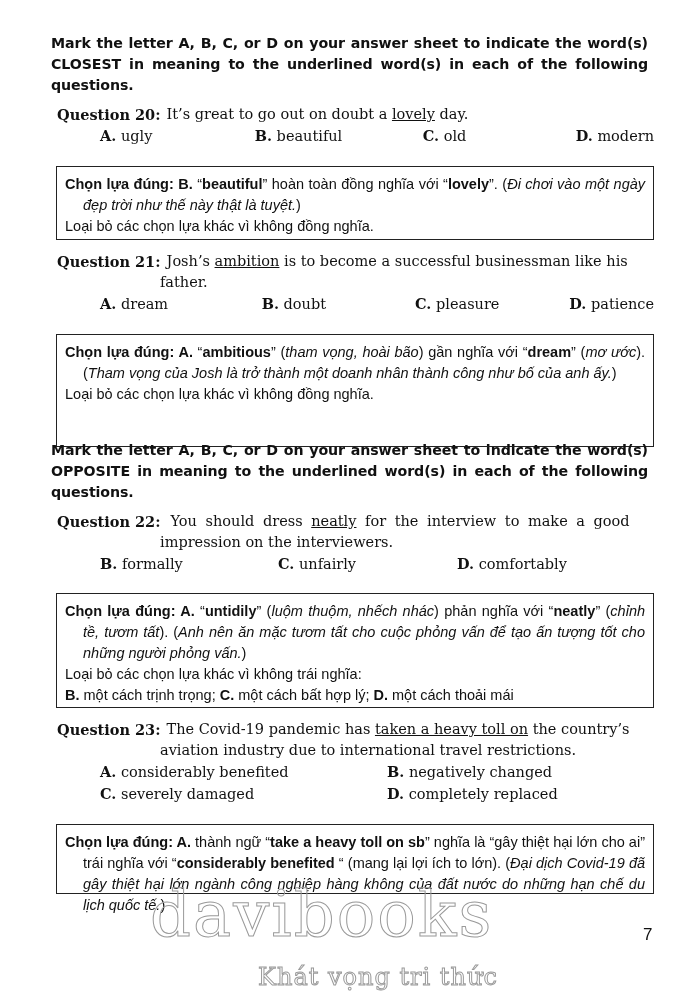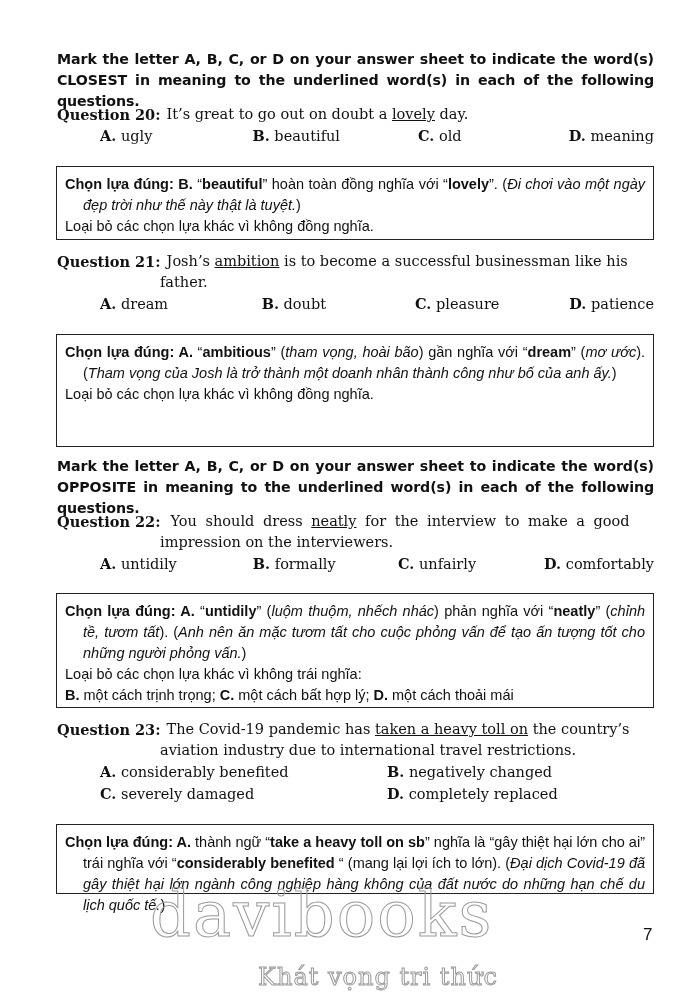--- a/index.html
+++ b/index.html
@@ -1,25 +1,24 @@
 <!DOCTYPE html>
 <html><head>
 <meta charset="utf-8">
 <style>
   * { margin: 0; padding: 0; box-sizing: border-box; }
   html, body { width: 700px; height: 1000px; background: #ffffff; overflow: hidden; }
   body { position: relative; color: #111; }
   .page { position: absolute; left: 0; top: 0; width: 700px; height: 1000px; }
 
   .instr {
-    position: absolute; left: 57px; width: 597px;
+    position: absolute; left: 51px; width: 597px;
     font-family: "DejaVu Sans", sans-serif; font-weight: bold;
     font-size: 14.2px; line-height: 21px; text-align: justify; text-align-last: left;
     letter-spacing: -0.1px;
-    margin-top: 16px;
   }
 
   .q {
     position: absolute; left: 57px; width: 597px;
     font-family: "DejaVu Serif", serif; font-size: 14.5px; line-height: 21px;
   }
   .q .qline { display: flex; }
   .q .qlabel { font-weight: bold; white-space: nowrap; margin-right: 6px; }
   .q .qtext { text-align: justify; text-align-last: left; flex: 1; }
   .q .qtext2 { padding-left: 103px; }
@@ -67,21 +66,21 @@
 
   <div class="q" style="top:104px;">
     <div class="qline">
       <span class="qlabel">Question 20:</span>
       <span class="qtext"><span>It’s great to go out on doubt a </span><u>lovely</u><span> day.</span></span>
     </div>
     <div class="opts4">
       <span class="opt" style="width:128px"><b>A.</b> <span>ugly</span></span>
       <span class="opt" style="width:143px"><b>B.</b> <span>beautiful</span></span>
       <span class="opt" style="width:126px"><b>C.</b> <span>old</span></span>
-      <span class="opt"><b>D.</b> <span>meaning</span></span>
+      <span class="opt"><b>D.</b> <span>modern</span></span>
     </div>
   </div>
 
   <div class="box" style="top:166px; height:74px;">
     <div class="p indent"><b>Chọn lựa đúng: B.</b><span> “</span><b>beautiful</b><span>” hoàn toàn đồng nghĩa với “</span><b>lovely</b><span>”. (</span><i>Đi chơi vào một ngày đẹp trời như thế này thật là tuyệt.</i><span>)</span></div>
     <div class="p">Loại bỏ các chọn lựa khác vì không đồng nghĩa.</div>
   </div>
 
   <div class="q" style="top:251px;">
     <div class="qline">
@@ -104,21 +103,20 @@
 
   <div class="instr" style="top:440px;">Mark the letter A, B, C, or D on your answer sheet to indicate the word(s) OPPOSITE in meaning to the underlined word(s) in each of the following questions.</div>
 
   <div class="q" style="top:511px;">
     <div class="qline">
       <span class="qlabel" style="margin-right:10px;">Question 22:</span>
       <span class="qtext" style="word-spacing:4px;"><span>You should dress </span><u>neatly</u><span> for the interview to make a good</span></span>
     </div>
     <div class="qtext2">impression on the interviewers.</div>
     <div class="opts4">
-      <span class="opt" style="width:148px"><b>A.</b> <span>untidily</span></span>
       <span class="opt" style="width:138px"><b>B.</b> <span>formally</span></span>
       <span class="opt" style="width:139px"><b>C.</b> <span>unfairly</span></span>
       <span class="opt"><b>D.</b> <span>comfortably</span></span>
     </div>
   </div>
 
   <div class="box" style="top:593px; height:115px;">
     <div class="p indent"><b>Chọn lựa đúng: A.</b><span> “</span><b>untidily</b><span>” (</span><i>luộm thuộm, nhếch nhác</i><span>) phản nghĩa với “</span><b>neatly</b><span>” (</span><i>chỉnh tề, tươm tất</i><span>). (</span><i>Anh nên ăn mặc tươm tất cho cuộc phỏng vấn để tạo ấn tượng tốt cho những người phỏng vấn.</i><span>)</span></div>
     <div class="p">Loại bỏ các chọn lựa khác vì không trái nghĩa:</div>
     <div class="p"><b>B.</b><span> một cách trịnh trọng; </span><b>C.</b><span> một cách bất hợp lý; </span><b>D.</b><span> một cách thoải mái</span></div>

